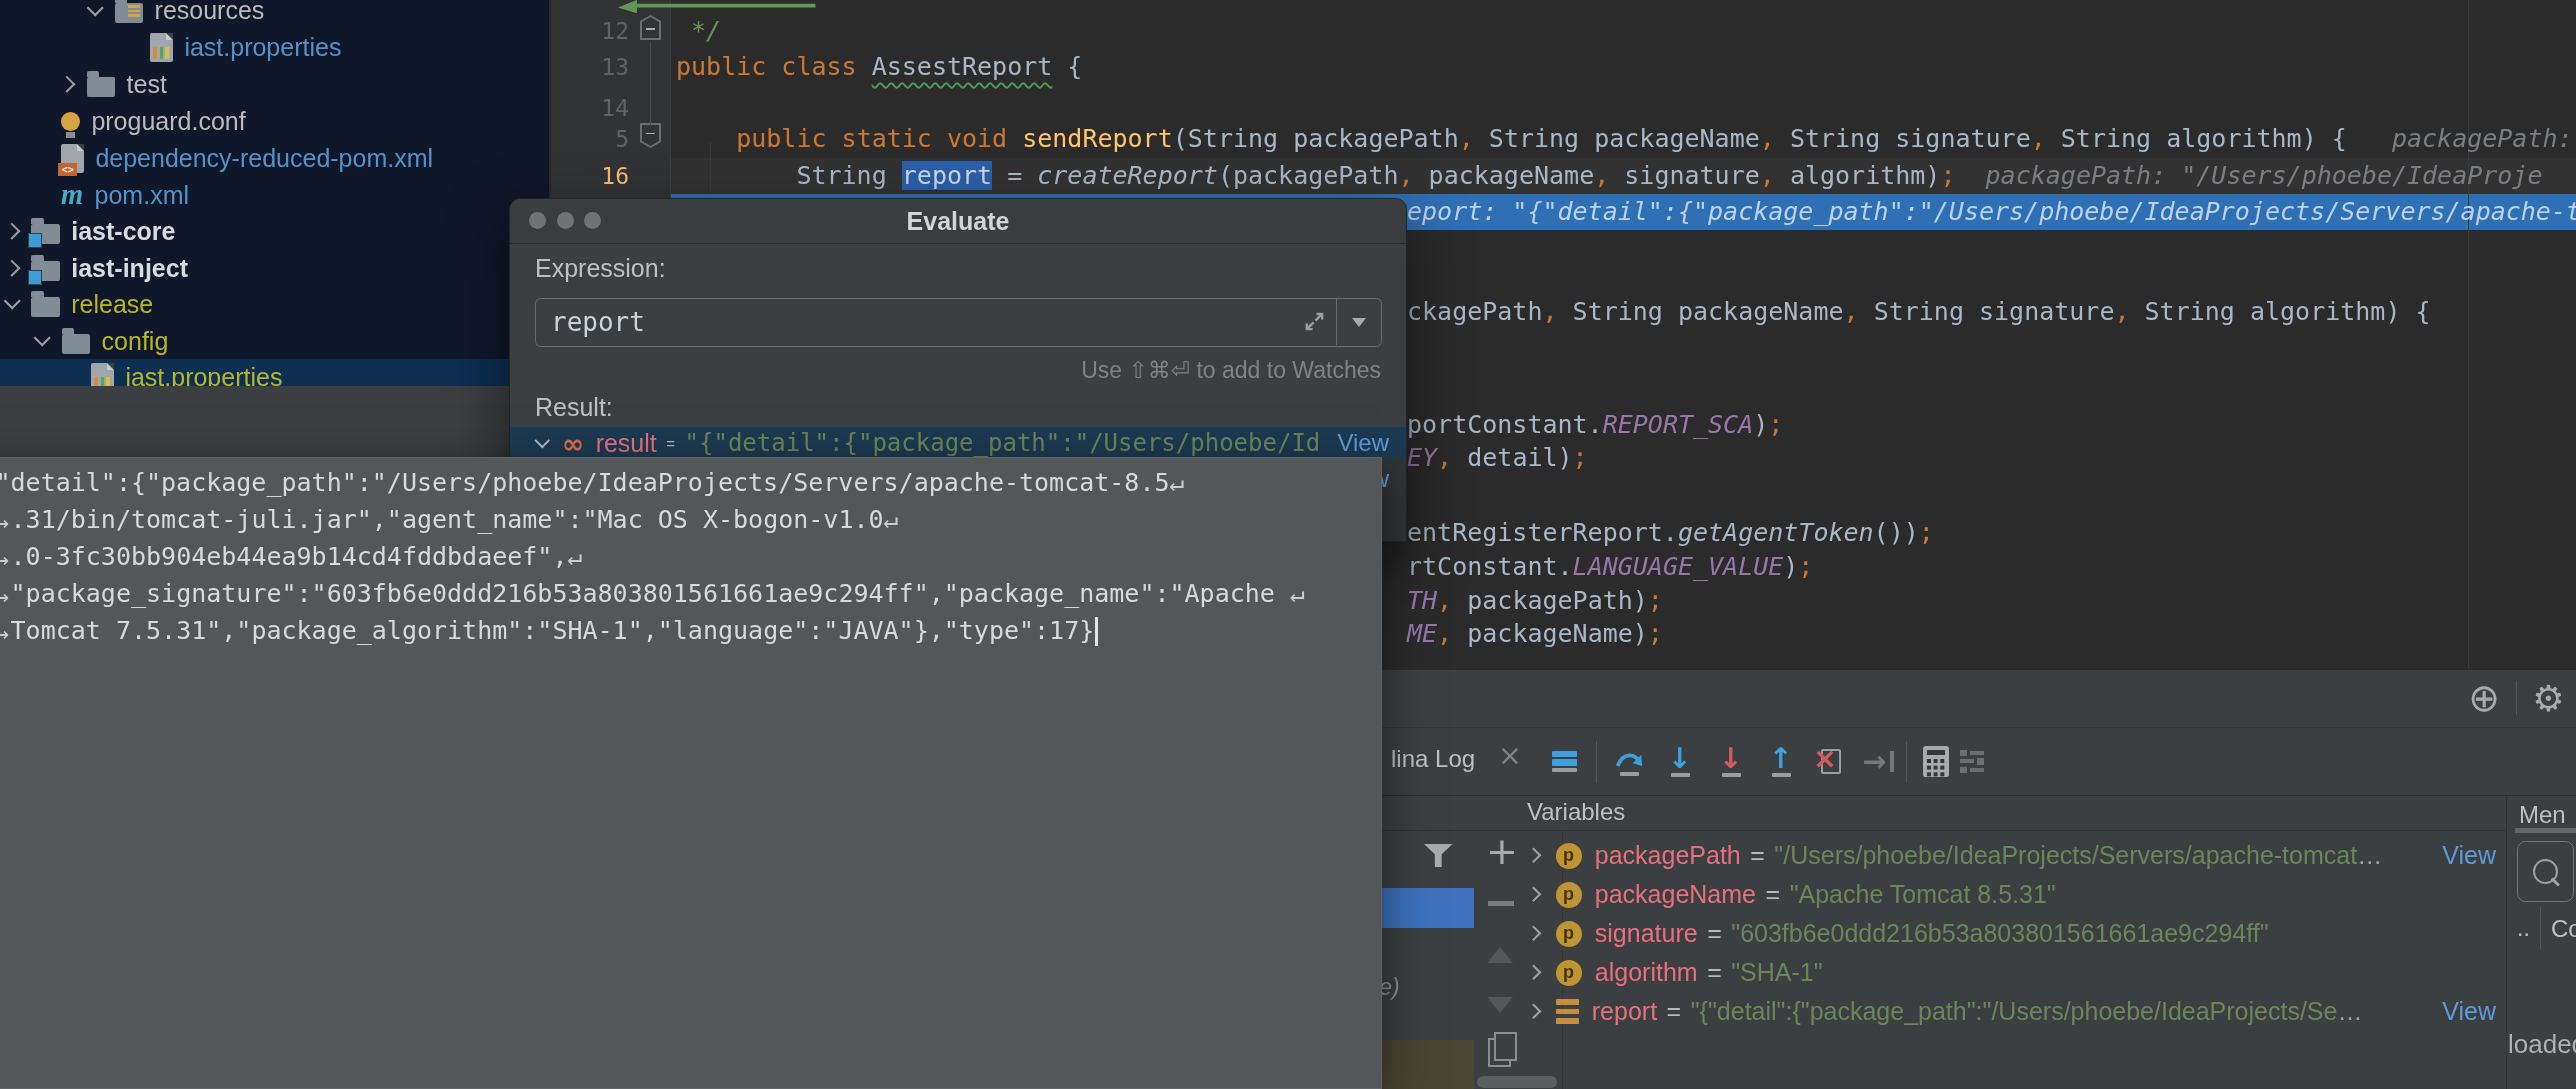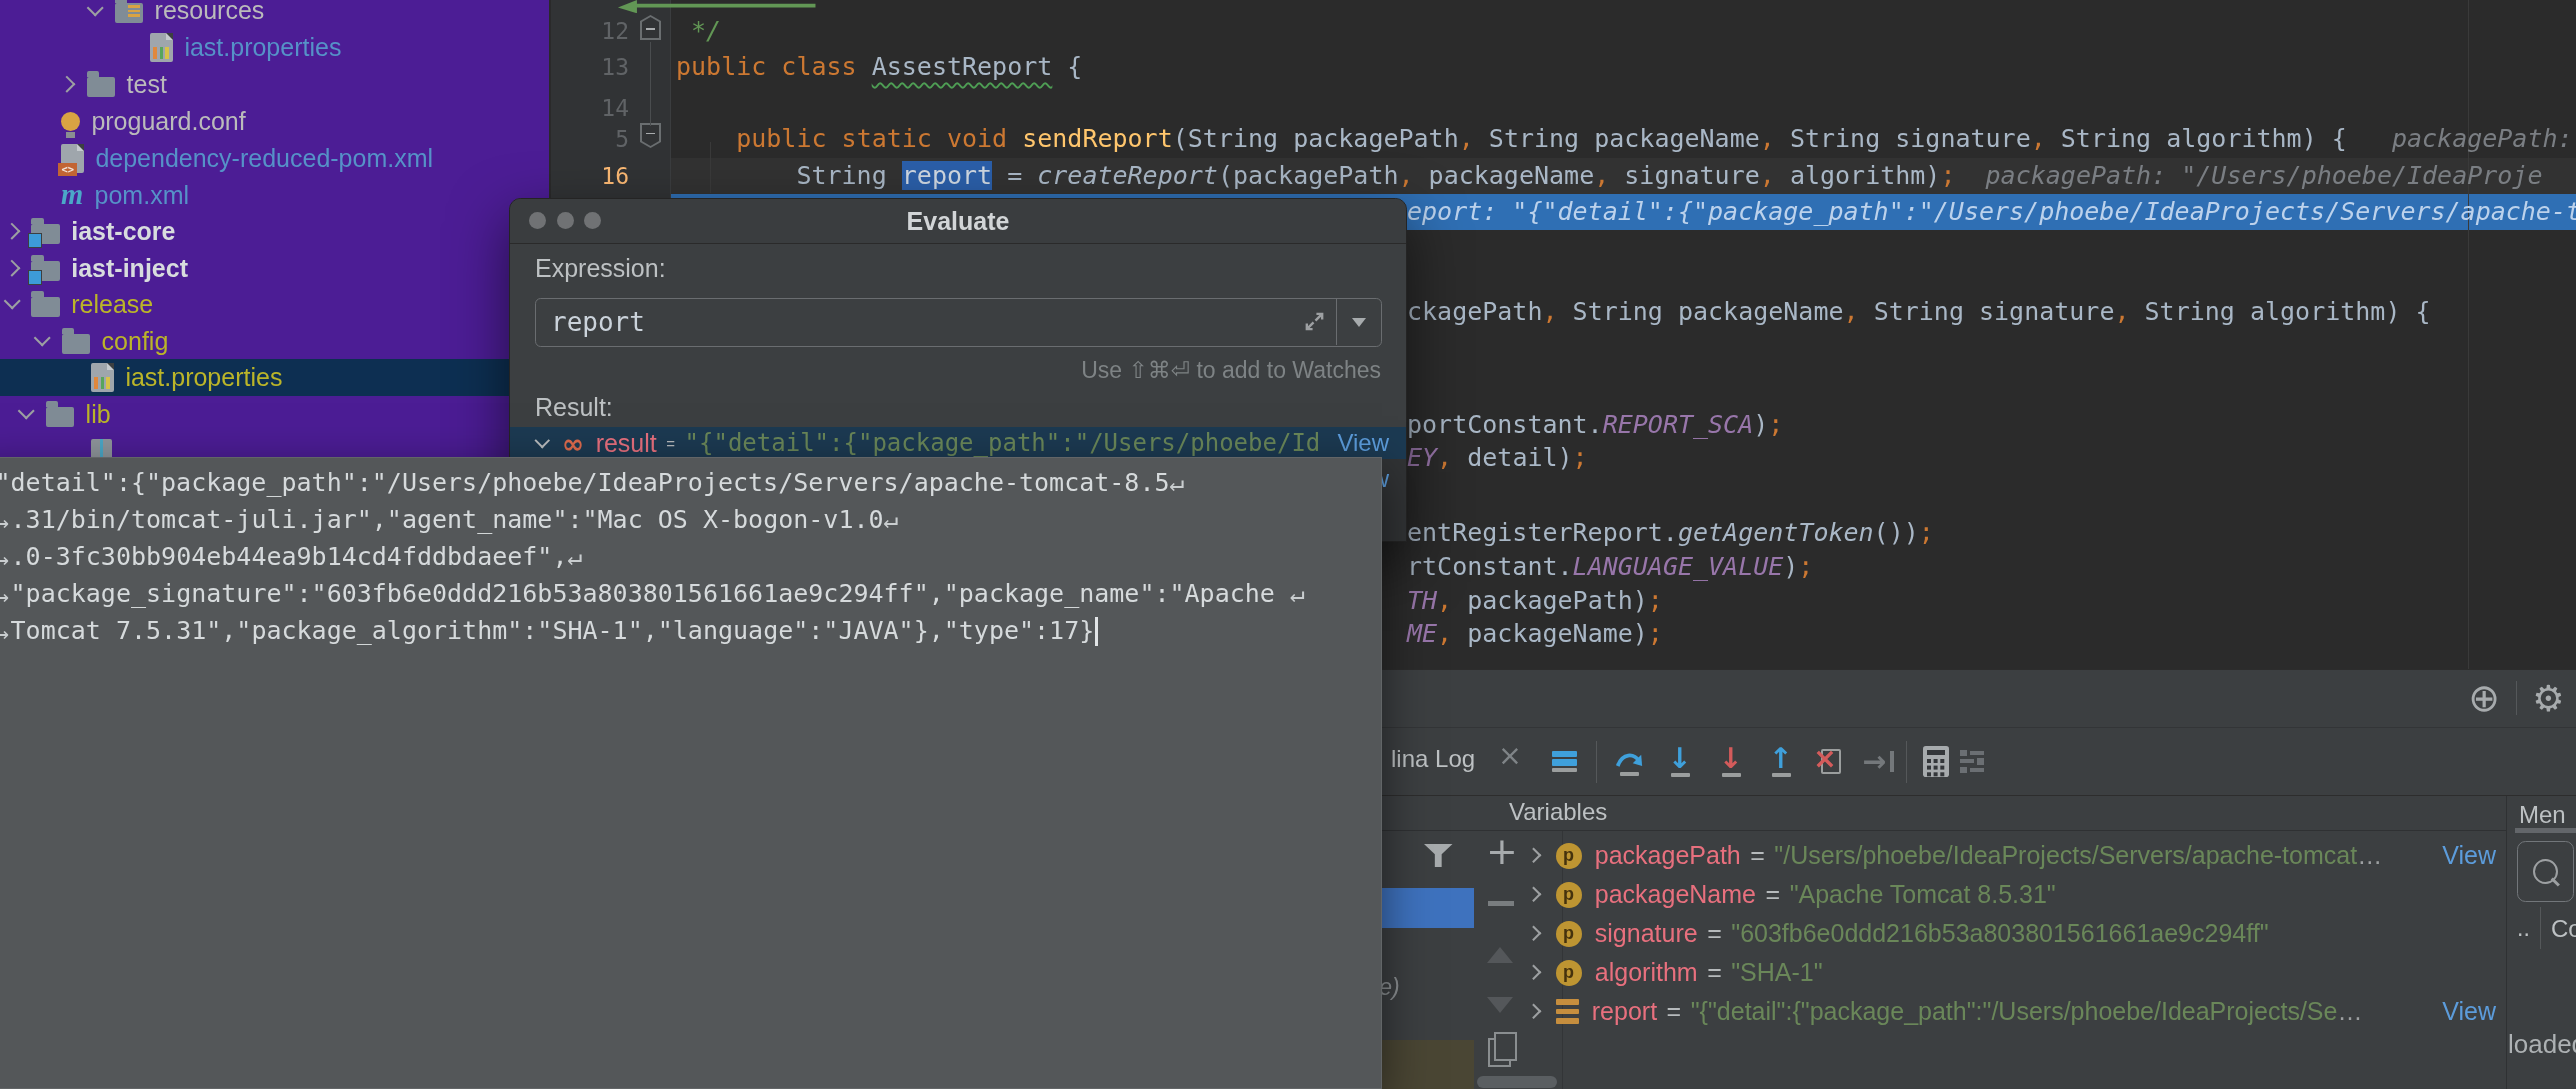--- a/index.html
+++ b/index.html
@@ -2,21 +2,21 @@
 <html style="font-size:15px"><head>
 <meta charset="utf-8">
 <style>
   html,body{margin:0;padding:0;background:#1e1e1e}
   #root{position:relative;width:2576px;height:1090px;background:#3C3F41;overflow:hidden;
         font-family:"Liberation Sans",sans-serif;color:#BBBBBB}
   .abs{position:absolute}
   .mono{font-family:"DejaVu Sans Mono",monospace}
 
   
-  #project-tree{left:0;top:0;width:549px;height:457px;background:#4c1d95;overflow:hidden;z-index:2}
+  #project-tree{left:0;top:0;width:549px;height:386px;background:#0f172a;overflow:hidden;z-index:2}
   .tree-row{position:absolute;left:0;width:549px;height:37px;display:flex;align-items:center;font-size:25px;white-space:nowrap}
   .tree-row.selected{background:#0D2F52}
   .t-def{color:#BBBBBB}.t-blue{color:#5692C8}.t-olive{color:#BBB529}
   .t-bold{color:#D8DCDE;font-weight:bold}
   .chv{flex:none;width:10.4px;height:10.4px;border-right:2.8px solid #9DA0A2;border-bottom:2.8px solid #9DA0A2;margin-right:13.3px}
   .chv.down{transform:rotate(45deg);margin-top:-5.7px}
   .chv.right{transform:rotate(-45deg)}
   .ic{position:relative;flex:none;margin-right:11.4px}
   .ic-folder{width:28.5px;height:20px;background:#808C96;border-radius:1.9px;margin-top:4.7px}
   .ic-folder::before{content:"";position:absolute;top:-5.7px;left:0;width:12.3px;height:5.7px;background:#808C96;border-radius:1.9px 1.9px 0 0}
@@ -310,21 +310,21 @@
             <div class="sq"></div>
           </div>
         <div class="lay-row">
             <div class="sq"></div>
             <div class="bb"></div>
           </div>
       </div>
     </div>
 
     <div class="abs" style="left:1382px;top:125px;width:1124px;height:35px;border-bottom:0.9px solid #2F3133">
-      <span style="position:absolute;left:127px;top:2.8px;font-size:24px;color:#BDC1C3">Variables</span>
+      <span style="position:absolute;left:145px;top:2.8px;font-size:24px;color:#BDC1C3">Variables</span>
     </div>
 
     <div class="funnel" style="left:1424px;top:174px"></div>
     <div class="abs" style="left:1353px;top:218px;width:121px;height:40px;background:#3E72BE"></div>
     <div class="frame-txt" style="left:1355px;top:304px">nce)</div>
     <div class="abs" style="left:1353px;top:370px;width:121px;height:50px;background:#4A4634"></div>
 
     <span class="abs ico-glyph" style="left:1486px;top:159px;font-size:38px;color:#A7ABAD">+</span>
     <div class="abs" style="left:1488px;top:231px;width:26px;height:4.7px;background:#797D7F"></div>
     <div class="abs" style="left:1487px;top:277px;width:0;height:0;border-left:13.3px solid rgba(0,0,0,0);border-right:13.3px solid rgba(0,0,0,0);border-bottom:16px solid #54575A"></div>

